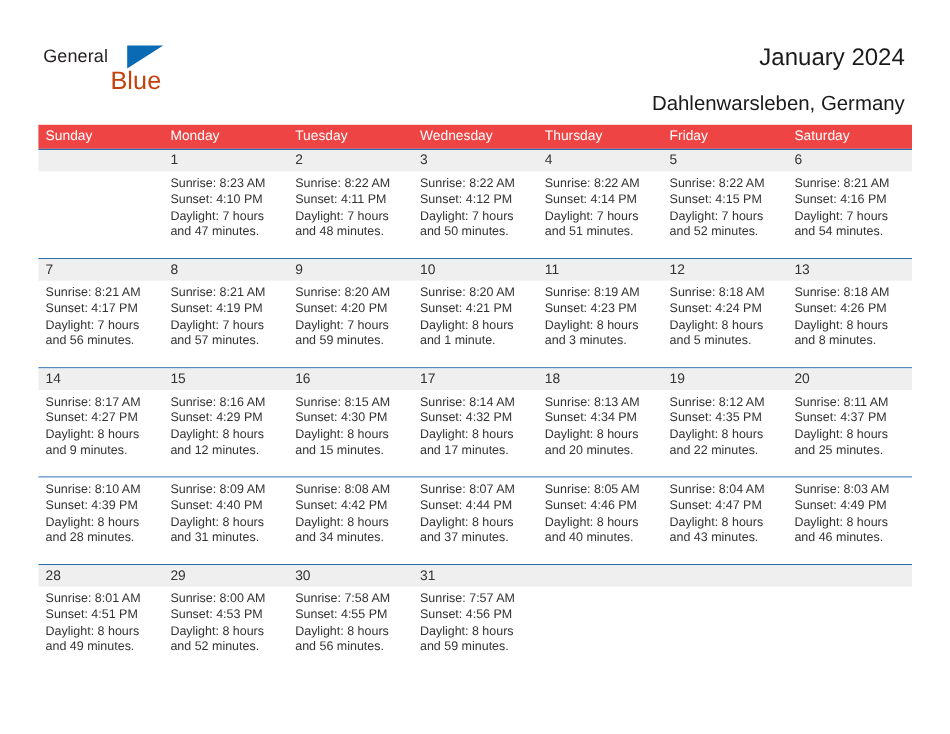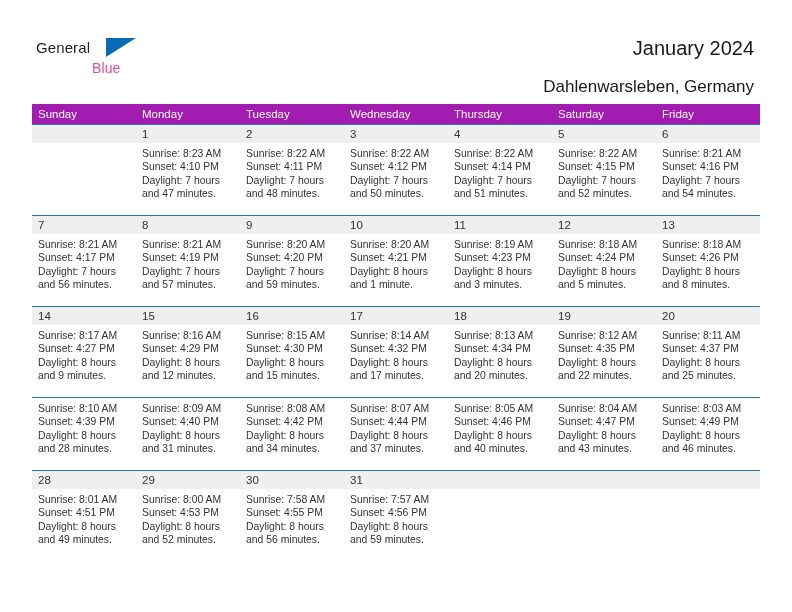--- a/index.html
+++ b/index.html
@@ -39,22 +39,22 @@
   .logo-tri {
     position: absolute;
     left: 70px; top: 2px;
     width: 0; height: 0;
     border-left: 30px solid #0a6ab4;
     border-bottom: 19px solid transparent;
   }
   .logo-blue {
     position: absolute;
     left: 56px; top: 20px;
-    font-size: 14px;
-    color: #ec4899;
+    font-size: 21px;
+    color: #c2410c;
     letter-spacing: 0.1px;
     line-height: 24px;
   }
   .title {
     position: absolute;
     right: 38px; top: 31px;
     font-size: 20px;
     color: #1a1a1a;
     text-align: right;
     line-height: 34px;
@@ -73,21 +73,21 @@
   
   .calendar {
     position: absolute;
     left: 32px; top: 104px;
     width: 728px;
   }
   .weekdays {
     display: flex;
     width: 728px;
     height: 20px;
-    background: #a21caf;
+    background: #ef4444;
   }
   .weekday {
     flex: 1 1 0;
     color: #ffffff;
     font-size: 11.5px;
     line-height: 20px;
     padding-left: 6px;
     white-space: nowrap;
     overflow: hidden;
   }
@@ -144,22 +144,22 @@
   </div>
 
   <div class="calendar">
 
     <div class="weekdays">
       <div class="weekday">Sunday</div>
       <div class="weekday">Monday</div>
       <div class="weekday">Tuesday</div>
       <div class="weekday">Wednesday</div>
       <div class="weekday">Thursday</div>
+      <div class="weekday">Friday</div>
       <div class="weekday">Saturday</div>
-      <div class="weekday">Friday</div>
     </div>
 
     <div class="week">
       <div class="week-nums">
         <div class="daynum"></div>
         <div class="daynum">1</div>
         <div class="daynum">2</div>
         <div class="daynum">3</div>
         <div class="daynum">4</div>
         <div class="daynum">5</div>

